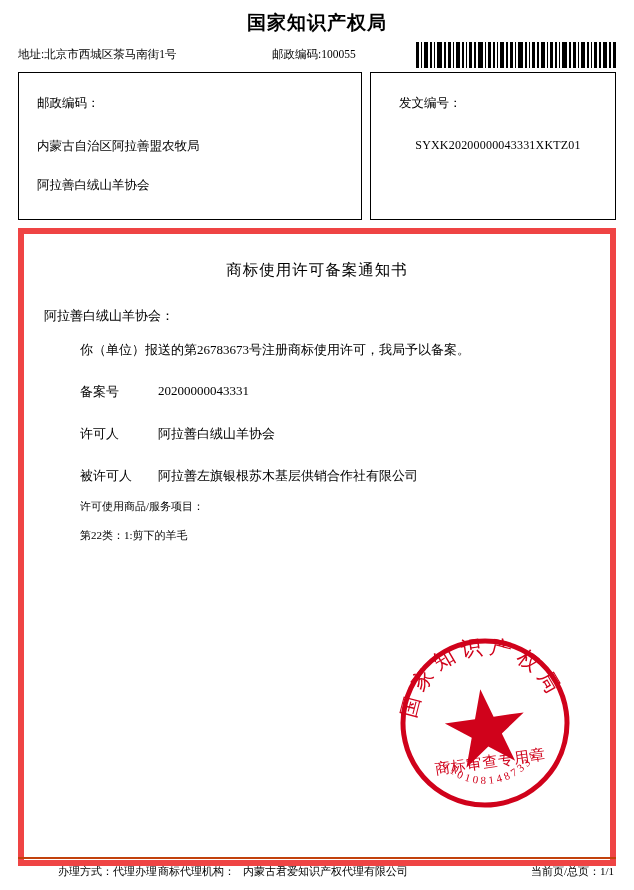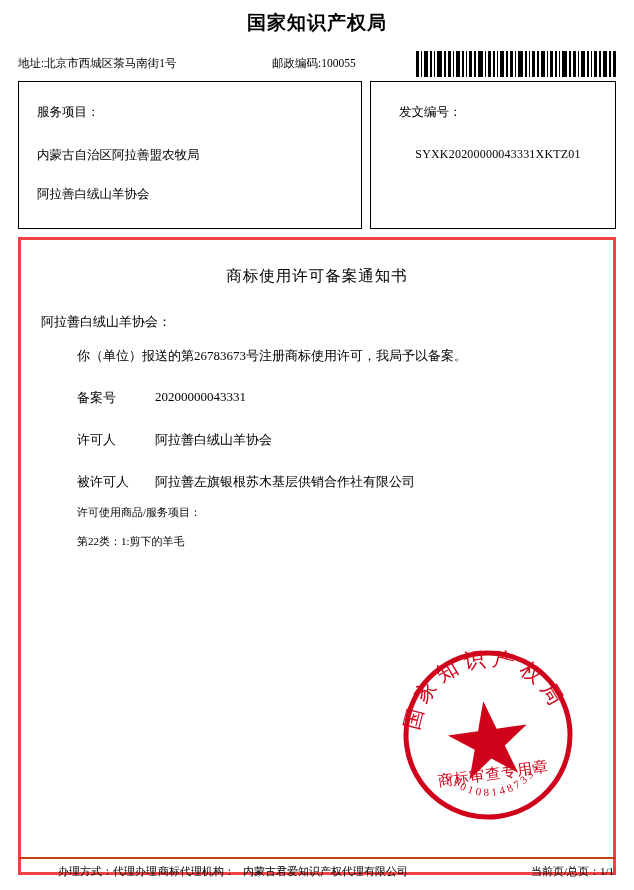--- a/index.html
+++ b/index.html
@@ -27,21 +27,21 @@
     text-align: center;
     font-size: 19px;
     font-weight: bold;
     letter-spacing: 1px;
     margin-top: 10px;
     font-family: "Liberation Serif", "DejaVu Serif", serif;
   }
 
   .meta-row {
     position: relative;
-    margin-top: 15px;
+    margin-top: 6px;
     height: 26px;
     padding: 0 24px;
     font-size: 11.5px;
     text-align: right;
   }
   .meta-address {
     position: absolute;
     left: 18px;
     top: 5px;
     white-space: nowrap;
@@ -87,21 +87,21 @@
     font-size: 12px;
     letter-spacing: 0.2px;
     text-align: center;
     font-family: "Liberation Serif", "DejaVu Serif", serif;
   }
 
   
   .main-box {
     position: relative;
     margin: 8px 18px 0 18px;
-    border: 3px solid #ef4444;
+    border: 6px solid #ef4444;
     box-sizing: border-box;
     height: 638px;
     padding: 0;
     overflow: hidden;
   }
   .main-title {
     text-align: center;
     font-size: 15.5px;
     font-weight: normal;
     margin-top: 26px;
@@ -212,21 +212,21 @@
         <rect x="183" y="0" width="2" height="26"></rect>
         <rect x="187" y="0" width="4" height="26"></rect>
         <rect x="193" y="0" width="2" height="26"></rect>
         <rect x="197" y="0" width="3" height="26"></rect>
       </g>
     </svg>
   </div>
 
   <div class="top-boxes">
     <div class="box box-left">
-      <div class="line">服务项目：</div>
+      <div class="line">邮政编码：</div>
       <div class="line">内蒙古自治区阿拉善盟农牧局</div>
       <div class="line">阿拉善白绒山羊协会</div>
     </div>
     <div class="box box-right">
       <div class="label">发文编号：</div>
       <div class="value">SYXK20200000043331XKTZ01</div>
     </div>
   </div>
 
   <div class="main-box">

